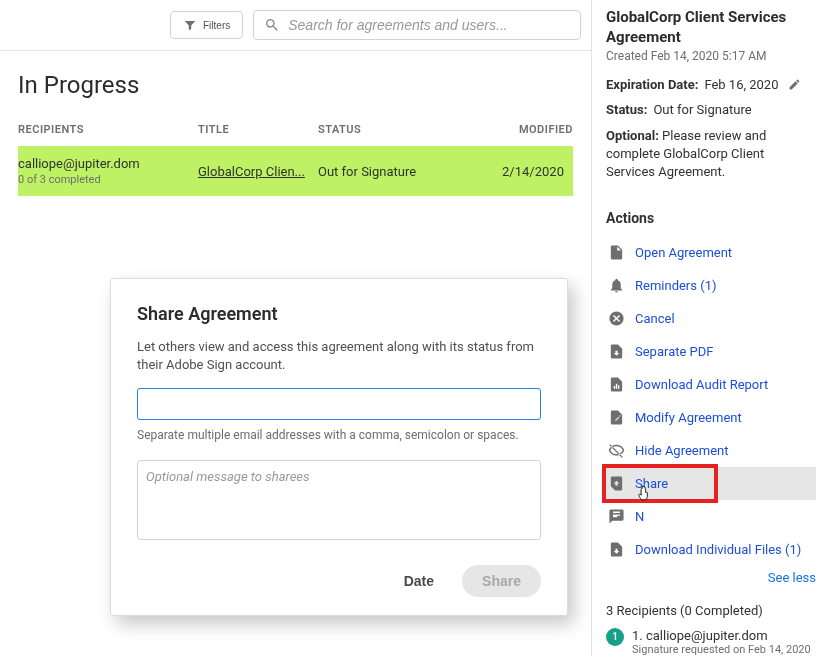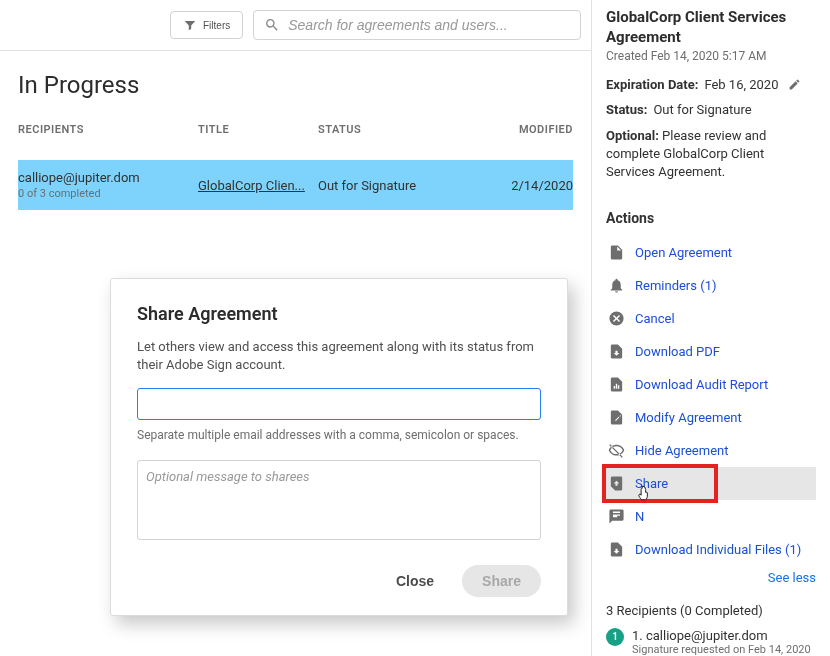--- a/index.html
+++ b/index.html
@@ -47,30 +47,29 @@
       display: grid;
       grid-template-columns: 180px 120px 175px 80px;
       font-size: 11px; letter-spacing: 0.5px; color: #6e6e6e; font-weight: 600;
       padding: 0 0 10px 0;
     }
     .table-header .col-modified { text-align: right; }
     .table-row {
       display: grid;
       grid-template-columns: 180px 120px 175px 80px;
       padding: 10px 0;
-      background: #7dd3fc;
+      background: #bef264;
       align-items: center;
-      margin-top: 14px;
     }
     .recipient-cell { font-size: 13px; }
     .recip-email { color: #323232; }
     .recip-sub { font-size: 11px; color: #6e6e6e; margin-top: 2px; }
     .title-cell { font-size: 13px; color: #323232; white-space: nowrap; overflow: hidden; text-overflow: ellipsis; text-decoration: underline; }
     .status-cell { font-size: 13px; color: #323232; }
-    .modified-cell { font-size: 13px; color: #323232; text-align: right; }
+    .modified-cell { font-size: 13px; color: #323232; text-align: center; }
 
     .modal {
       position: absolute;
       left: 110px; top: 278px;
       width: 458px;
       background: #fff;
       border: 1px solid #dcdcdc;
       border-radius: 3px;
       box-shadow: 6px 8px 18px rgba(0,0,0,0.22);
       padding: 24px 26px 18px;
@@ -171,21 +170,21 @@
       </div>
     </div>
 
     <div class="modal">
       <div class="modal-title">Share Agreement</div>
       <div class="modal-desc">Let others view and access this agreement along with its status from their Adobe Sign account.</div>
       <input class="modal-input" type="text" style="">
       <div class="modal-hint">Separate multiple email addresses with a comma, semicolon or spaces.</div>
       <textarea class="modal-textarea" placeholder="Optional message to sharees" style=""></textarea>
       <div class="modal-footer">
-        <button class="btn-close">Close</button>
+        <button class="btn-close">Date</button>
         <button class="btn-share">Share</button>
       </div>
     </div>
   </div>
 
   <div class="sidepanel">
     <div class="agreement-title">GlobalCorp Client Services Agreement</div>
     <div class="created-line">Created Feb 14, 2020 5:17 AM</div>
     <div class="info-row">
       <span class="lbl">Expiration Date:</span>
@@ -220,21 +219,21 @@
     <div class="action-item">
       <svg viewBox="0 0 24 24">
           <path d="M12 2a10 10 0 100 20 10 10 0 000-20zm5 13.59L15.59 17 12 13.41 8.41 17 7 15.59 10.59 12 7 8.41 8.41 7 12 10.59 15.59 7 17 8.41 13.41 12 17 15.59z"></path>
         </svg>
       <span>Cancel</span>
     </div>
     <div class="action-item">
       <svg viewBox="0 0 24 24">
           <path d="M14 2H6a2 2 0 00-2 2v16a2 2 0 002 2h12a2 2 0 002-2V8l-6-6zM12 18l-4-4h2.5v-3h3v3H16l-4 4z"></path>
         </svg>
-      <span>Download PDF</span>
+      <span>Separate PDF</span>
     </div>
     <div class="action-item">
       <svg viewBox="0 0 24 24">
           <path d="M14 2H6a2 2 0 00-2 2v16a2 2 0 002 2h12a2 2 0 002-2V8l-6-6zM8 14h2v4H8zm3-3h2v7h-2zm3 2h2v5h-2z"></path>
         </svg>
       <span>Download Audit Report</span>
     </div>
     <div class="action-item">
       <svg viewBox="0 0 24 24">
           <path d="M14 2H6a2 2 0 00-2 2v16a2 2 0 002 2h12a2 2 0 002-2V8l-6-6zm-3 15l-1-1 5-5 1 1-5 5zm6-6l-1-1 1-1a.7.7 0 011 0l0 0a.7.7 0 010 1l-1 1z"></path>

